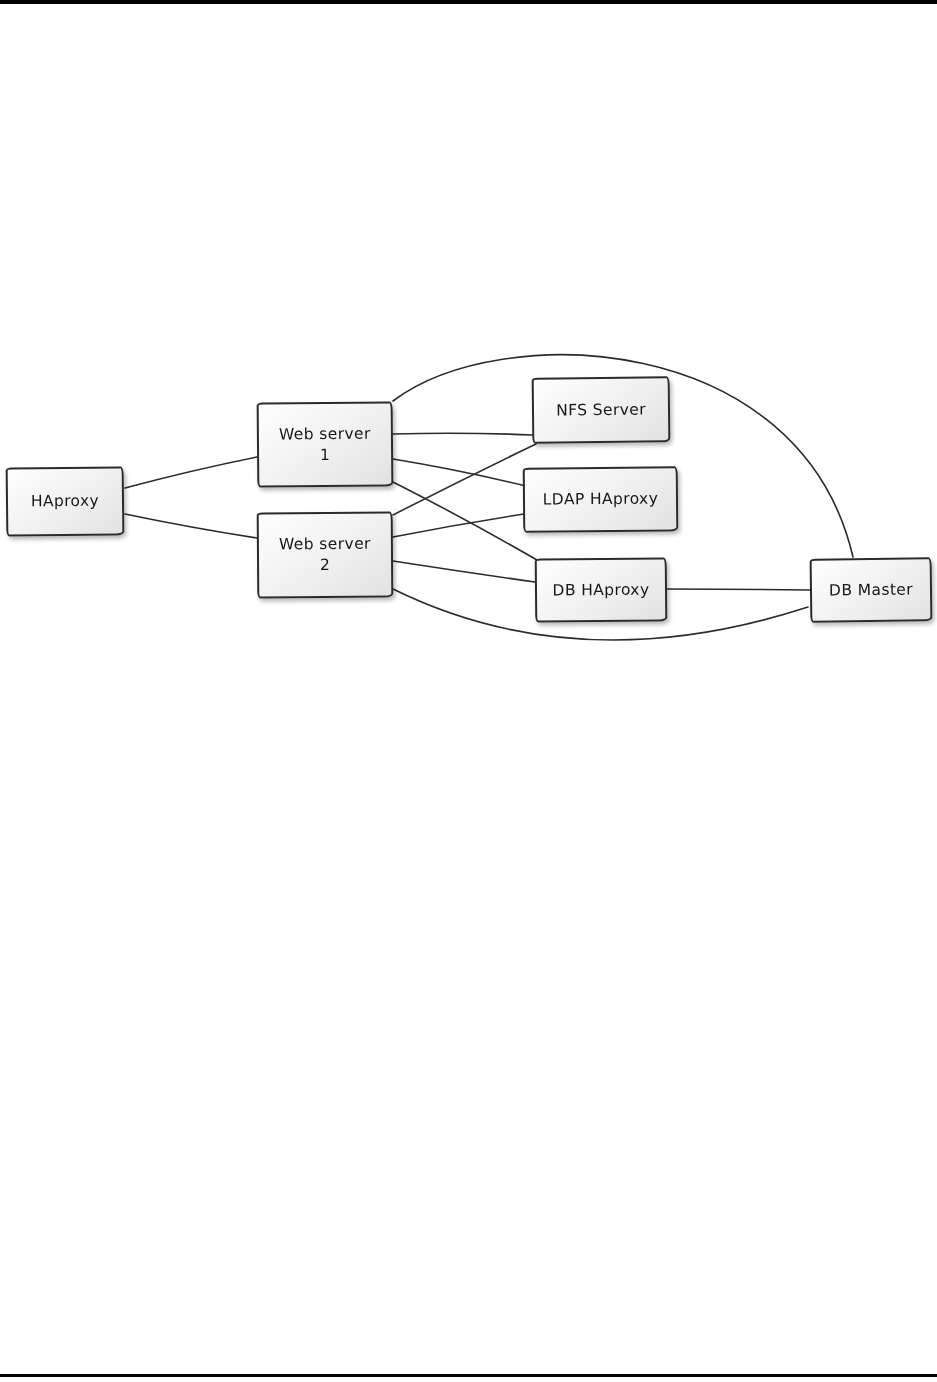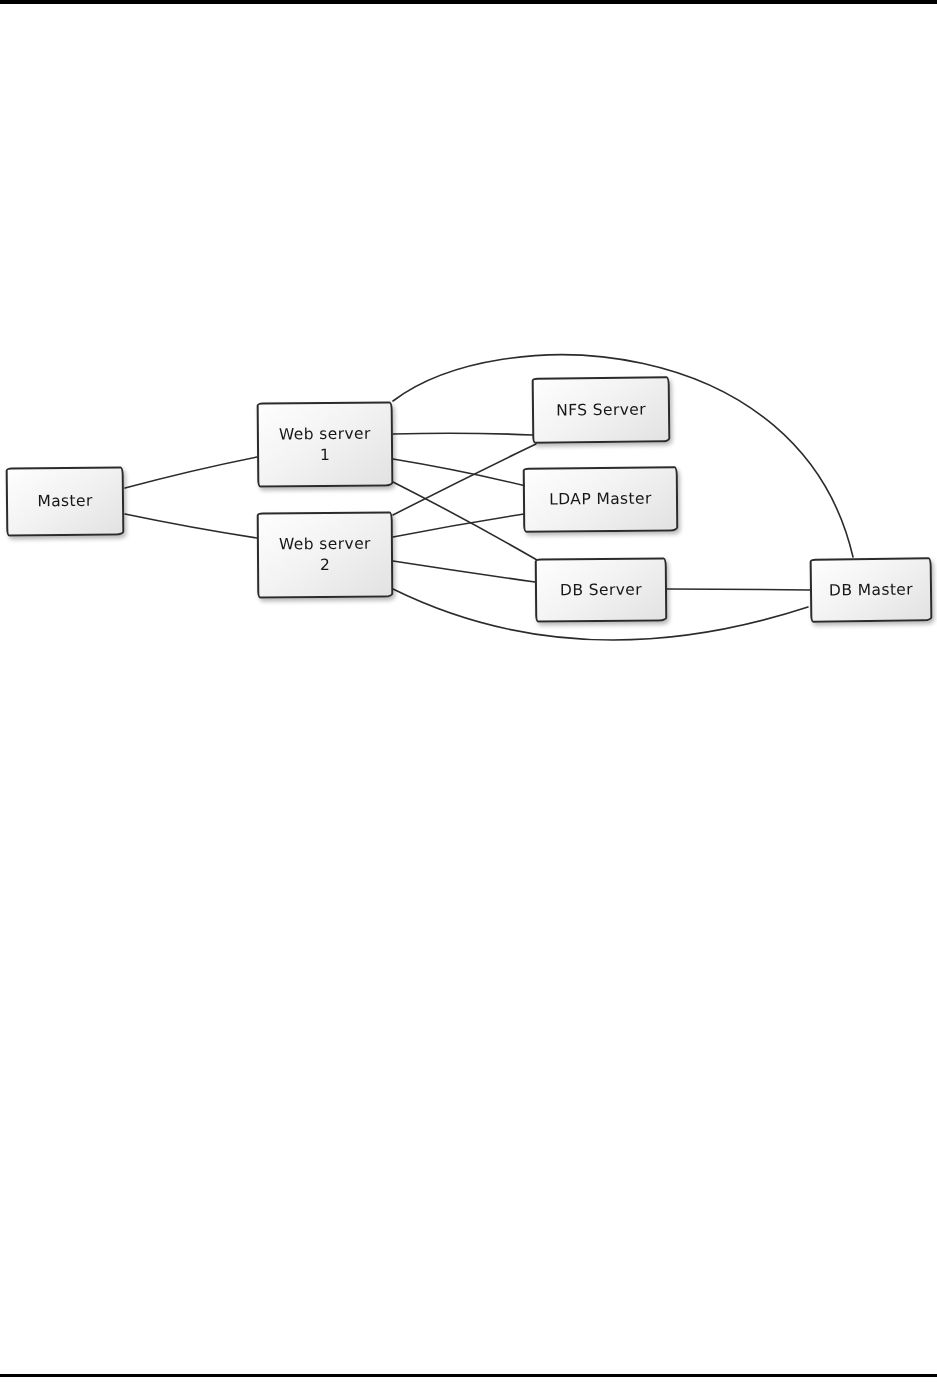--- a/index.html
+++ b/index.html
@@ -80,43 +80,43 @@
     <path class="edge" d="M 393 482 Q 466 519 537 560"></path>
     <path class="edge" d="M 393 401 C 500 320 800 330 853 557"></path>
     <path class="edge" d="M 393 515 Q 465 478 536 444"></path>
     <path class="edge" d="M 393 537 Q 459 524 524 514"></path>
     <path class="edge" d="M 393 561 Q 464 572 535 582"></path>
     <path class="edge" d="M 393 589 Q 580 681 808 607"></path>
     <path class="edge" d="M 667 589 Q 738 589 810 590"></path>
   </svg>
 
   <div class="node node-haproxy">
-    <span class="lbl">Master</span>
+    <span class="lbl">HAproxy</span>
   </div>
 
   <div class="node node-web1">
     <span class="lbl">Web server</span>
     <span class="lbl">1</span>
   </div>
 
   <div class="node node-web2">
     <span class="lbl">Web server</span>
     <span class="lbl">2</span>
   </div>
 
   <div class="node node-nfs">
     <span class="lbl">NFS Server</span>
   </div>
 
   <div class="node node-ldap">
-    <span class="lbl">LDAP Master</span>
+    <span class="lbl">LDAP HAproxy</span>
   </div>
 
   <div class="node node-dbmaster">
-    <span class="lbl">DB Server</span>
+    <span class="lbl">DB HAproxy</span>
   </div>
 
   <div class="node node-dbslave">
     <span class="lbl">DB Master</span>
   </div>
 
   <div class="rule rule-bottom"></div>
 
 </div>
 

